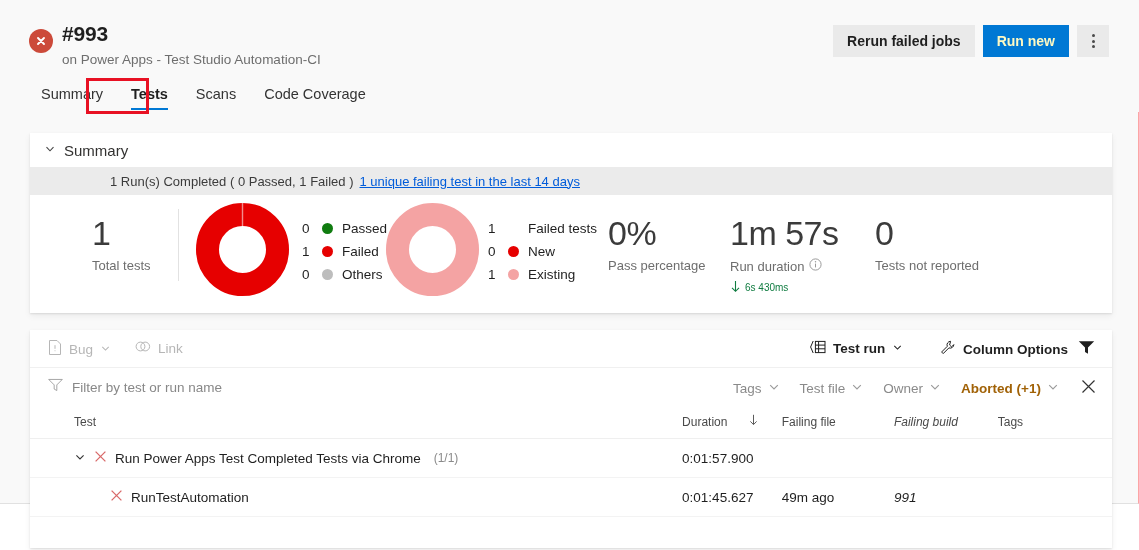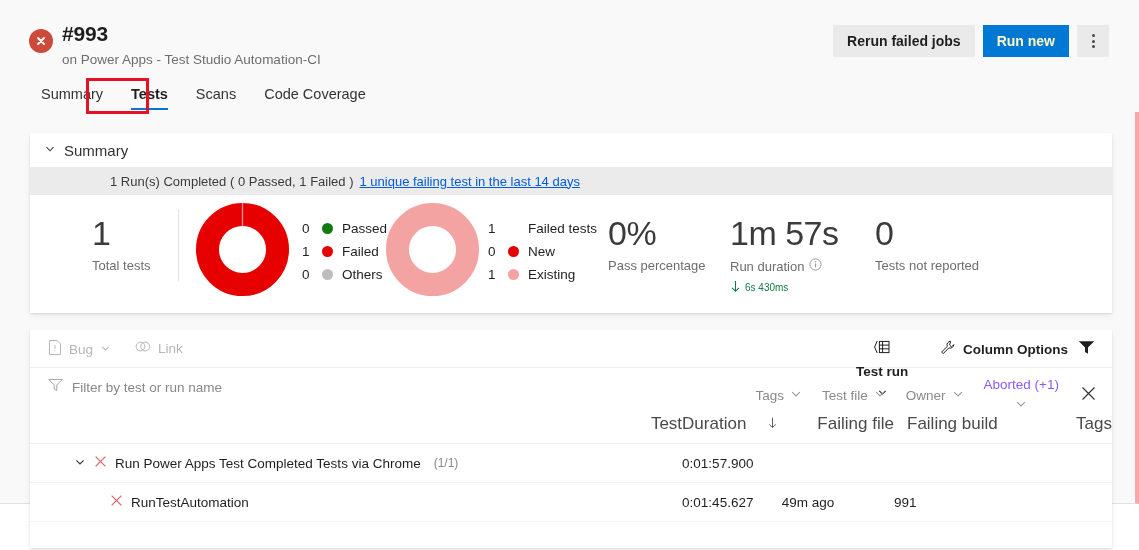--- a/index.html
+++ b/index.html
@@ -8,21 +8,21 @@
     width: 1139px; height: 550px;
     background: #ffffff;
     font-family: "Liberation Sans", sans-serif;
     color: #1f1f1f;
     overflow: hidden;
   }
   #app {
     position: relative;
     width: 1139px; height: 504px;
     background: #f9f9f9;
-    border-right: 4px solid #fca5a5;
+    border-right: 1px solid #fca5a5;
     border-bottom: 1px solid #e1e1e1;
   }
 
   
   .header {
     position: absolute; left: 0; top: 0; width: 1139px; height: 112px;
     background: #f9f9f9;
   }
   .build-status-icon {
     position: absolute; left: 29px; top: 29px;
@@ -158,37 +158,37 @@
   }
   .filter-placeholder { font-size: 13.5px; color: #888888; }
   .filter-pills {
     position: absolute; right: 14px; top: 9px;
     display: flex; align-items: center; gap: 20px;
   }
   .pill {
     display: flex; align-items: center; gap: 6px;
     font-size: 13.5px; color: #8a8a8a; cursor: pointer; white-space: nowrap;
   }
-  .pill.active { color: #8b5cf6; font-weight: normal; flex-direction: column; }
+  .pill.active { color: #a16207; font-weight: bold; }
   .close-x { cursor: pointer; padding: 2px; }
 
   
   table.grid { width: 100%; border-collapse: collapse; table-layout: fixed; }
   table.grid thead th {
-    font-size: 17px; font-weight: normal; color: #4a4a4a;
-    text-align: right; padding: 8px 0 9px 0; border-bottom: 1px solid #efefef;
+    font-size: 12px; font-weight: normal; color: #4a4a4a;
+    text-align: left; padding: 8px 0 9px 0; border-bottom: 1px solid #efefef;
   }
   table.grid tbody td {
     font-size: 13.5px; color: #1f1f1f; padding: 11px 0; vertical-align: middle;
     border-bottom: 1px solid #f3f3f3;
   }
   .col-test     { width: 628px; padding-left: 44px !important; }
   .col-duration { width: 96px; }
   .col-since    { width: 108px; }
-  .col-build    { width: 100px; }
+  .col-build    { width: 100px; font-style: italic; }
   .col-tags     { width: 110px; }
   .th-duration-wrap { display: flex; align-items: center; gap: 22px; }
 
   .cell-test { display: flex; align-items: center; gap: 8px; }
   .row-indent { display: inline-block; width: 28px; }
   .count-sub { color: #8a8a8a; font-size: 12px; margin-left: 5px; }
 </style>
 </head>
 <body>
 
@@ -357,21 +357,21 @@
       <div class="tb-item disabled" style="left:105px;">
         <span>
           <svg width="16" height="13" viewBox="0 0 16 13">
             <circle cx="5.5" cy="6.5" r="4.4" fill="none" stroke="#b6b6b6" stroke-width="1"></circle>
             <circle cx="10.2" cy="6.5" r="4.4" fill="none" stroke="#b6b6b6" stroke-width="1"></circle>
           </svg>
         </span>
         <span>Link</span>
       </div>
 
-      <div class="tb-item" style="left:826px;flex-direction:column;">
+      <div class="tb-item" style="left:780px;">
         <span>
           <svg width="16" height="14" viewBox="0 0 16 14">
             <path d="M3.2 1 L0.6 7 L3.2 13" fill="none" stroke="#1f1f1f" stroke-width="1"></path>
             <rect x="5.4" y="1.4" width="9.6" height="11.2" fill="none" stroke="#1f1f1f" stroke-width="1"></rect>
             <path d="M5.4 5.1 H15 M5.4 8.8 H15 M8.6 1.4 V12.6" stroke="#1f1f1f" stroke-width="1"></path>
           </svg>
         </span>
         <span style="font-weight:bold">Test run</span>
         <span>
           <svg width="11" height="11" viewBox="0 0 12 12">

